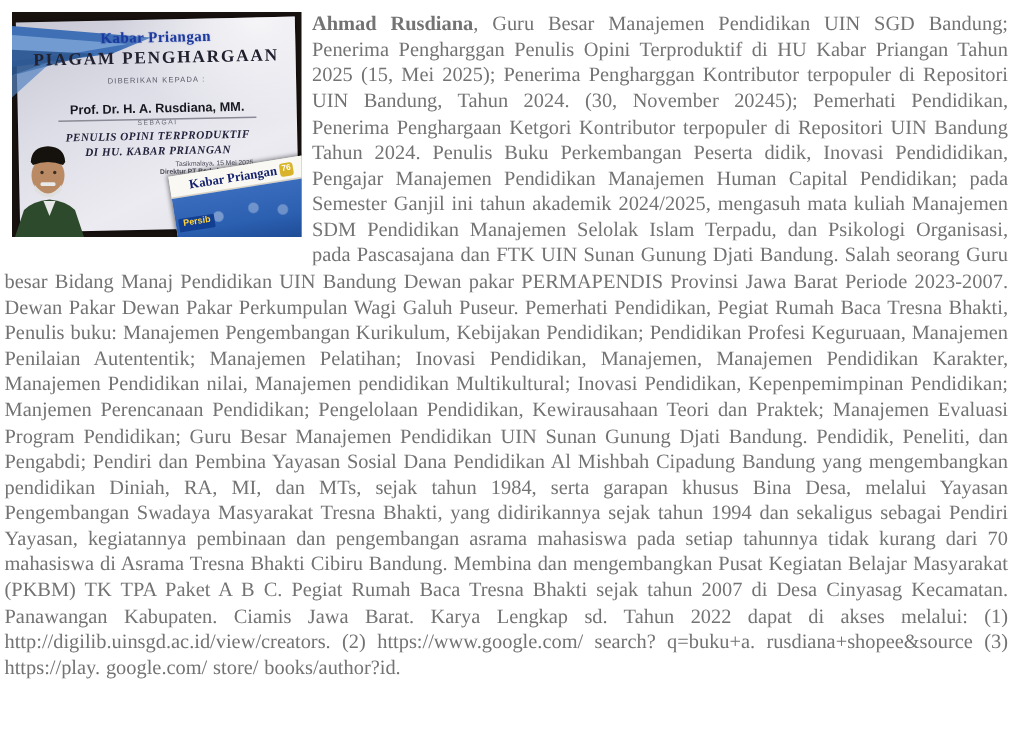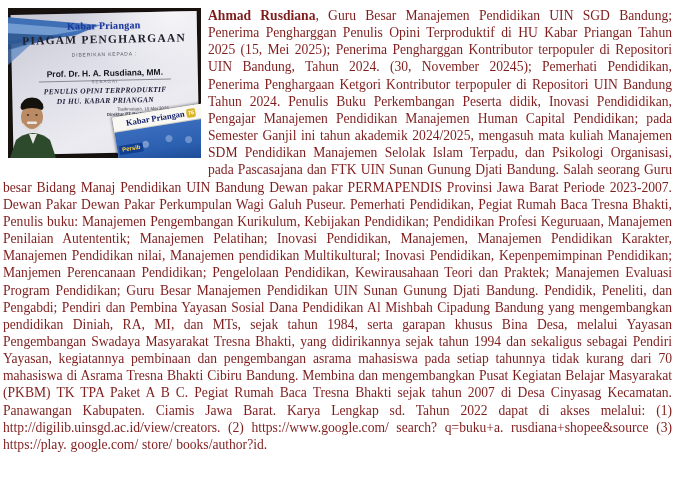--- a/index.html
+++ b/index.html
@@ -6,21 +6,21 @@
   html,body { background:#ffffff; }
   body {
     width:675px; height:489px; overflow:hidden;
     font-family:"Liberation Serif", serif;
   }
   .page { width:675px; height:489px; padding:7px 3px 0 3px; background:#fff; }
 
   
   .bio {
     font-size:13.6px; line-height:17.15px; text-align:justify;
-    color:#7f1d1d; word-spacing:0.5px;
+    color:#737373; word-spacing:0.5px;
   }
   .bio b { font-weight:bold; }
 
   
   .award-photo {
     float:left; width:193px; height:150px;
     margin:1px 7px 4px 5px;
     position:relative; background:#191310; overflow:hidden;
   }
   .cert {

